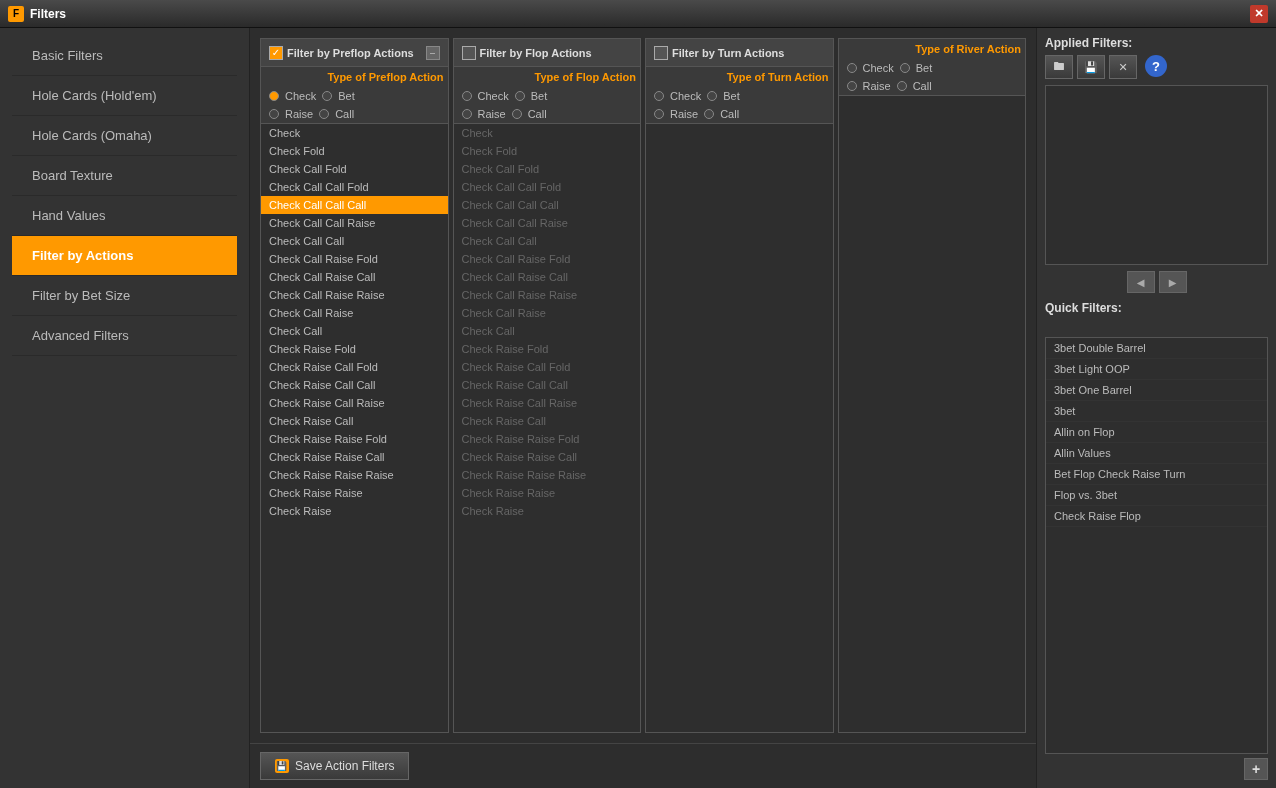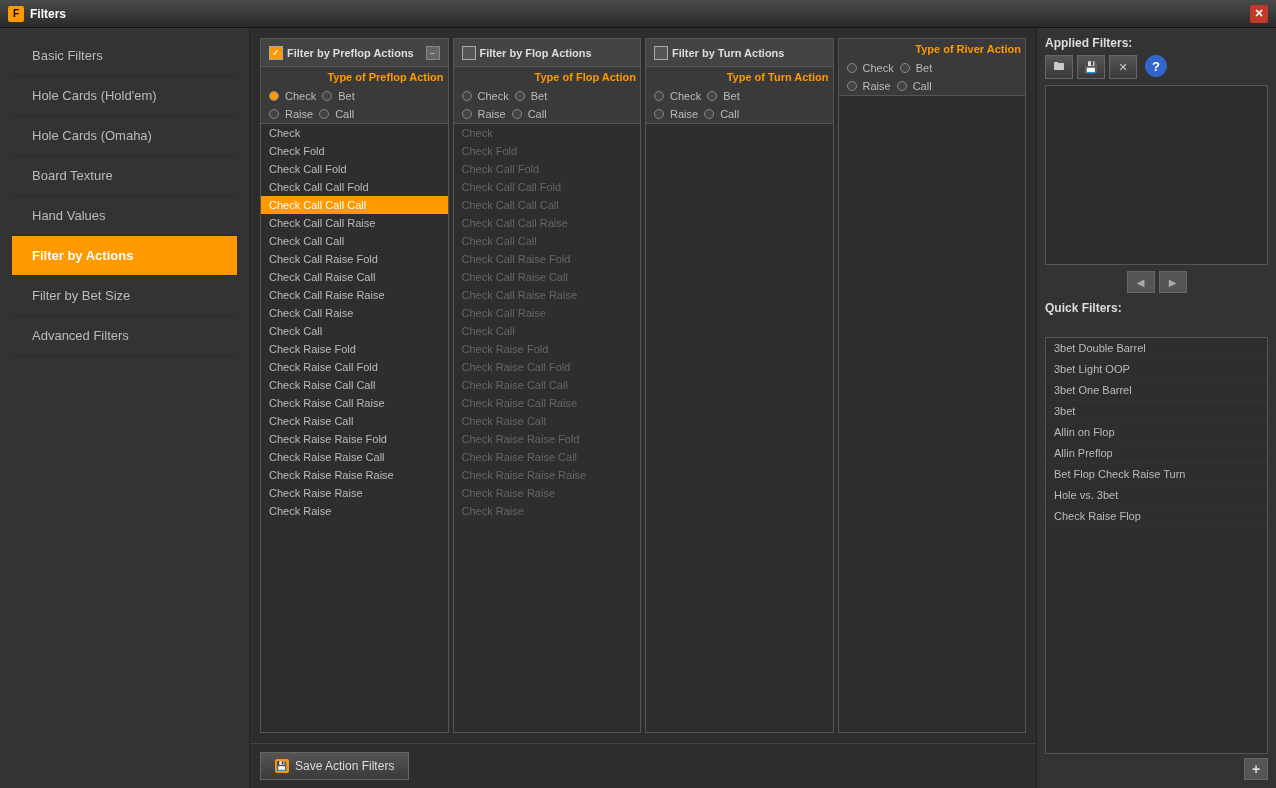--- a/index.html
+++ b/index.html
@@ -515,23 +515,23 @@
       <div class="nav-btn">◀</div>
       <div class="nav-btn">▶</div>
     </div>
     <div class="quick-filters-title">Quick Filters:</div>
     <div class="quick-list">
         <div class="quick-item">3bet Double Barrel</div>
         <div class="quick-item">3bet Light OOP</div>
         <div class="quick-item">3bet One Barrel</div>
         <div class="quick-item">3bet</div>
         <div class="quick-item">Allin on Flop</div>
-        <div class="quick-item">Allin Preflop</div>
+        <div class="quick-item">Allin Values</div>
         <div class="quick-item">Bet Flop Check Raise Turn</div>
-        <div class="quick-item">Hole vs. 3bet</div>
+        <div class="quick-item">Flop vs. 3bet</div>
         <div class="quick-item">Check Raise Flop</div>
       </div>
     <div class="add-btn-row">
       <div class="add-btn">+</div>
     </div>
   </div>
 
 </div>
 
 </body></html>

